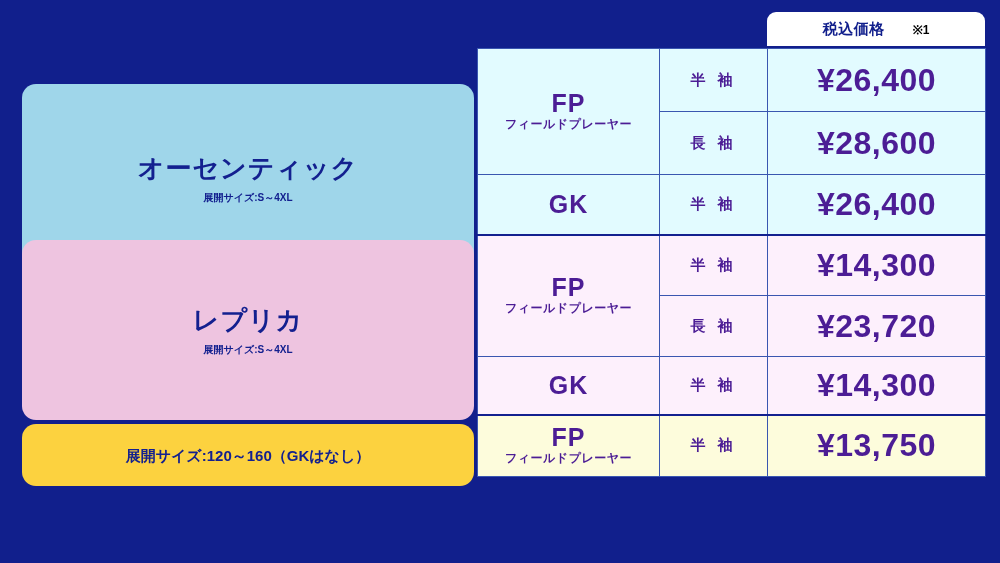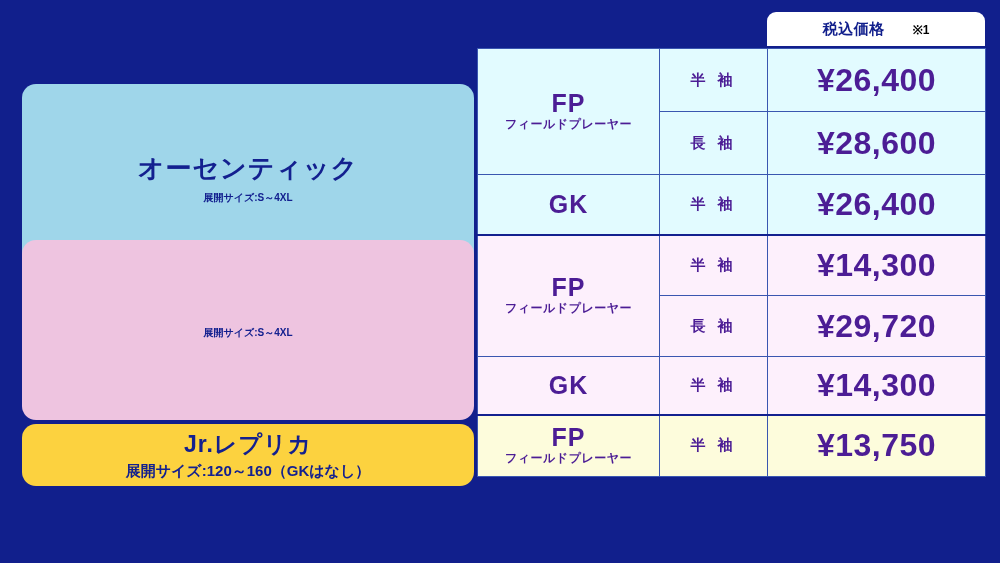--- a/index.html
+++ b/index.html
@@ -94,25 +94,25 @@
     <span class="htxt">税込価格</span>
       <span class="hmark">※1</span>
   </div>
 
   <div class="cat cat-authentic">
     <div class="cat-title">オーセンティック</div>
     <div class="cat-sub">展開サイズ:S～4XL</div>
   </div>
 
   <div class="cat cat-replica">
+    <div class="cat-title">レプリカ</div>
     <div class="cat-sub">展開サイズ:S～4XL</div>
   </div>
 
   <div class="cat cat-jr">
-    <div class="cat-title">Jr.レプリカ</div>
     <div class="cat-sub">展開サイズ:120～160（GKはなし）</div>
   </div>
 
   <table class="tbl">
     <colgroup>
       <col class="col-pos">
         <col class="col-slv">
         <col class="col-price">
     </colgroup>
 
@@ -142,21 +142,21 @@
       <tr>
         <td class="h-rep-sleeve" rowspan="2">
           <div class="pos-main">FP</div>
           <div class="pos-sub">フィールドプレーヤー</div>
         </td>
         <td class="slv h-rep-sleeve">半 袖</td>
         <td class="price h-rep-sleeve">¥14,300</td>
       </tr>
       <tr>
         <td class="slv h-rep-sleeve">長 袖</td>
-        <td class="price h-rep-sleeve">¥29,720</td>
+        <td class="price h-rep-sleeve">¥23,720</td>
       </tr>
       <tr>
         <td class="h-rep-gk">
           <div class="pos-main">GK</div>
         </td>
         <td class="slv h-rep-gk">半 袖</td>
         <td class="price h-rep-gk">¥14,300</td>
       </tr>
     </tbody>
 

